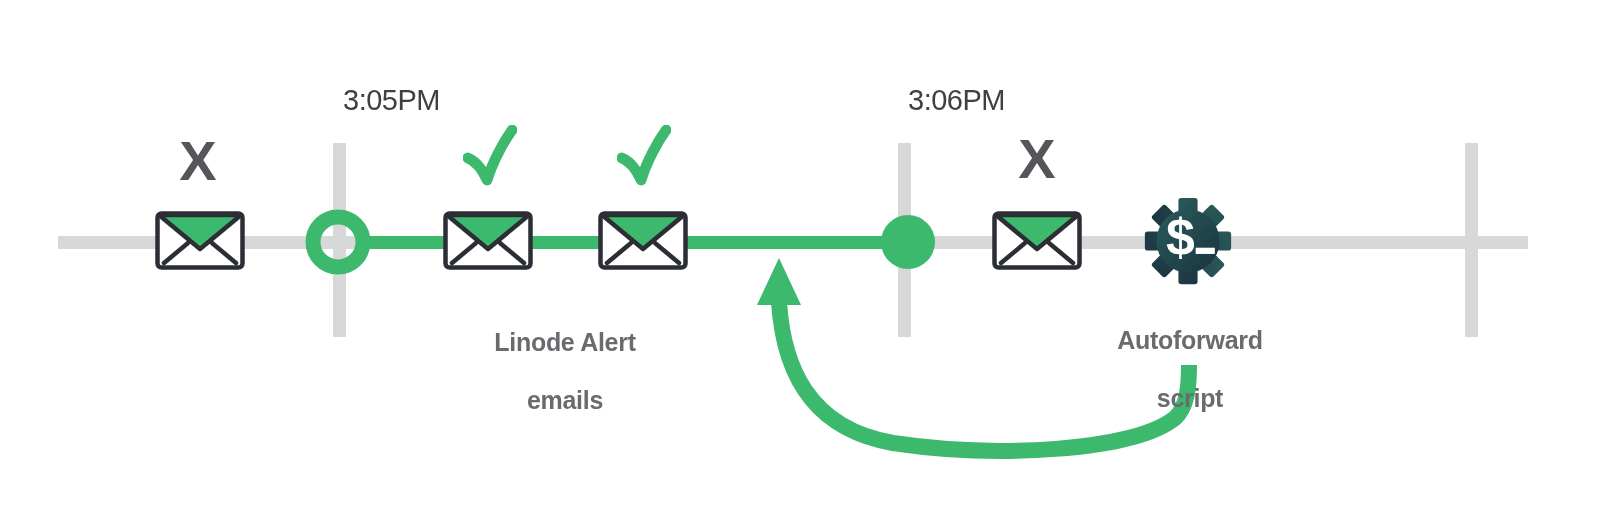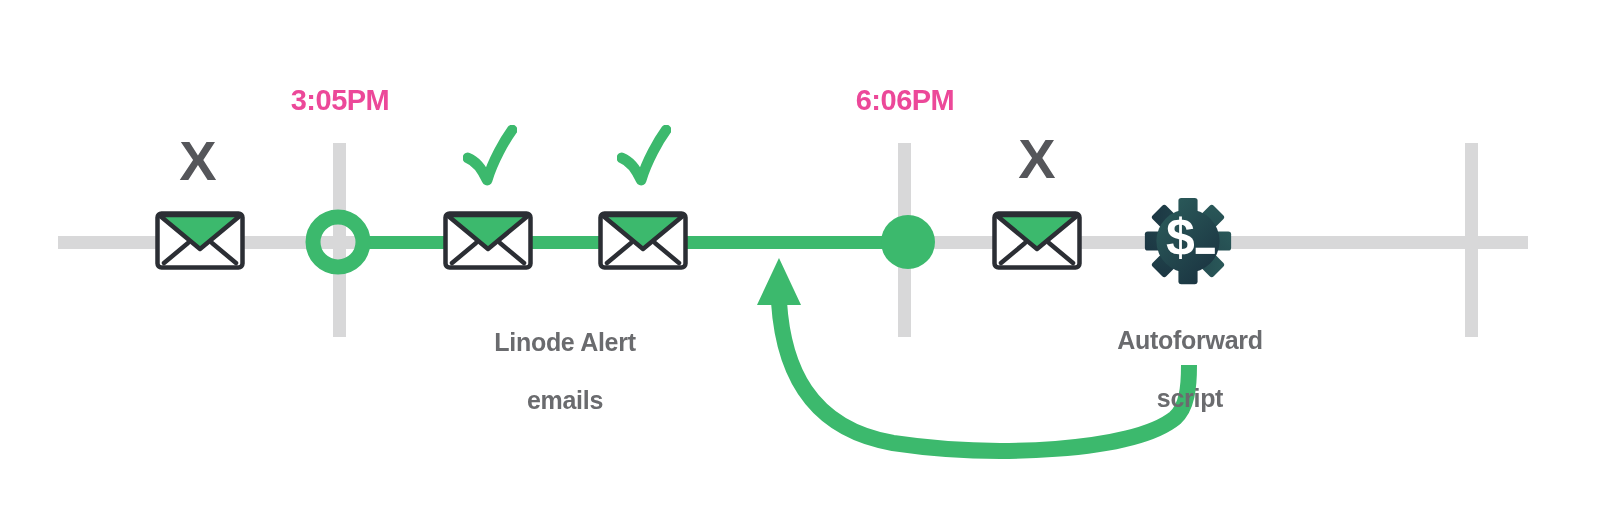--- a/index.html
+++ b/index.html
@@ -3,22 +3,22 @@
 <meta charset="utf-8">
 <style>
   html,body{margin:0;padding:0;background:#fff;}
   .stage{position:relative;width:1600px;height:512px;background:#ffffff;overflow:hidden;
          font-family:"Liberation Sans",sans-serif;}
   .abs{position:absolute;}
   .track{background:#d8d8d9;}
   .tick{background:#d8d8d9;}
   .seg{background:#3cb96d;}
   .dot{background:#3cb96d;border-radius:50%;}
-  .lbl-time{font-weight:700;font-size:29px;letter-spacing:-0.5px;color:#ec4899;
-            text-align:center;white-space:nowrap;line-height:30px;}
+  .lbl-time{font-weight:400;font-size:29px;letter-spacing:-0.5px;color:#404040;
+            text-align:right;white-space:nowrap;line-height:30px;}
   .lbl-cap{font-weight:700;font-size:25px;letter-spacing:-0.3px;color:#6a6b6e;
            text-align:center;white-space:pre-line;line-height:29px;}
   .x-mark{font-weight:700;font-size:56px;color:#55565a;display:flex;
           align-items:center;justify-content:center;}
   svg{display:block;}
 </style>
 </head>
 <body>
 
 <div class="stage">
@@ -92,21 +92,21 @@
     <text x="40" y="63" font-size="54" font-weight="bold" fill="#ffffff" text-anchor="middle" font-family="Liberation Sans, sans-serif">$</text>
     <rect x="56" y="55" width="20" height="6.5" fill="#ffffff"></rect>
   </svg>
 
   <svg class="abs" style="left:745px;top:250px;" width="460" height="215" viewBox="0 0 460 215">
     <path d="M34 52 C38 115 62 178 148 193 C248 208 388 202 430 168 C442 157 444 138 444 115" fill="none" stroke="#3cb96d" stroke-width="16" stroke-linecap="butt"></path>
     <polygon points="12,55 56,55 34,8" fill="#3cb96d"></polygon>
   </svg>
 
   <div class="abs lbl-time" style="left:240px;top:85px;width:200px;">3:05PM</div>
-  <div class="abs lbl-time" style="left:805px;top:85px;width:200px;">6:06PM</div>
+  <div class="abs lbl-time" style="left:805px;top:85px;width:200px;">3:06PM</div>
 
   <div class="abs lbl-cap" style="left:1065px;top:297px;width:250px;">
     <span>Autoforward</span><br>
     <span>script</span>
   </div>
   <div class="abs lbl-cap" style="left:440px;top:299px;width:250px;">
     <span>Linode Alert</span><br>
     <span>emails</span>
   </div>
 

